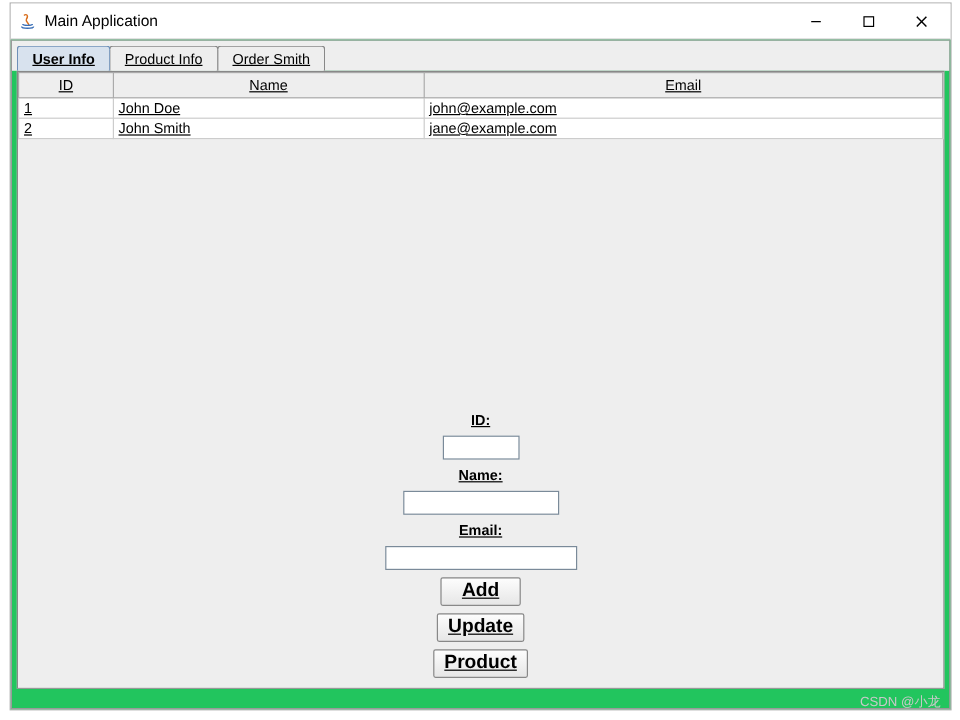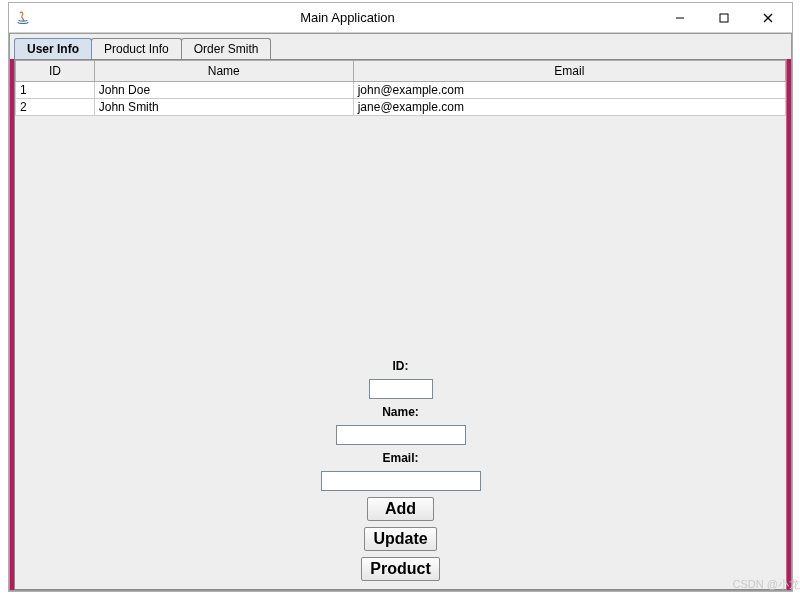--- a/index.html
+++ b/index.html
@@ -20,21 +20,20 @@
       display: flex;
       flex-direction: column;
     }
     .titlebar {
       height: 30px;
       background: #fff;
       border-bottom: 1px solid #d0d0d0;
       display: flex;
       align-items: center;
       padding: 0 2px 0 6px;
-      text-align: center;
     }
     .titlebar-icon {
       width: 16px; height: 16px;
       margin-right: 6px;
       display: inline-flex;
       align-items: center; justify-content: center;
     }
     .titlebar-title {
       flex: 1;
       font-size: 13px;
@@ -44,23 +43,24 @@
     .title-btn {
       width: 44px; height: 28px;
       display: flex; align-items: center; justify-content: center;
       color: #000;
     }
     .title-btn svg { display: block; }
     .content {
       flex: 1;
       display: flex;
       flex-direction: column;
-      background: #be185d;
+      background: #22c55e;
       border: 1px solid #9a9a9a;
       margin: 0;
+      text-decoration: underline;
     }
     .tabs-row {
       display: flex;
       padding: 4px 4px 0 4px;
       background: #eeeeee;
     }
     .tab {
       padding: 3px 12px;
       font-size: 12px;
       background: #eeeeee;
@@ -77,21 +77,21 @@
       background: #d8e2ee;
       border-color: #6f90b8;
       font-weight: bold;
       z-index: 2;
     }
     .tab-panel {
       flex: 1;
       display: flex;
       flex-direction: column;
       border: 1px solid #888;
-      margin: 0 4px 0 4px;
+      margin: 0 4px 16px 4px;
       background: #eeeeee;
     }
     .table-wrap {
       flex: 1;
       background: #eeeeee;
     }
     table {
       width: 100%;
       border-collapse: collapse;
       background: #fff;
@@ -140,21 +140,21 @@
       background: linear-gradient(#fdfdfd, #e6e6e6);
       border: 1px solid #888;
       border-radius: 2px;
       font-size: 16px;
       font-weight: bold;
       cursor: default;
       padding: 0 8px;
     }
     .watermark {
       position: fixed;
-      right: 0;
+      right: 16px;
       bottom: 8px;
       font-size: 11px;
       color: #c9c9c9;
       font-family: Arial, sans-serif;
     }
   </style>
 </head>
 <body>
 
 <div class="window">

